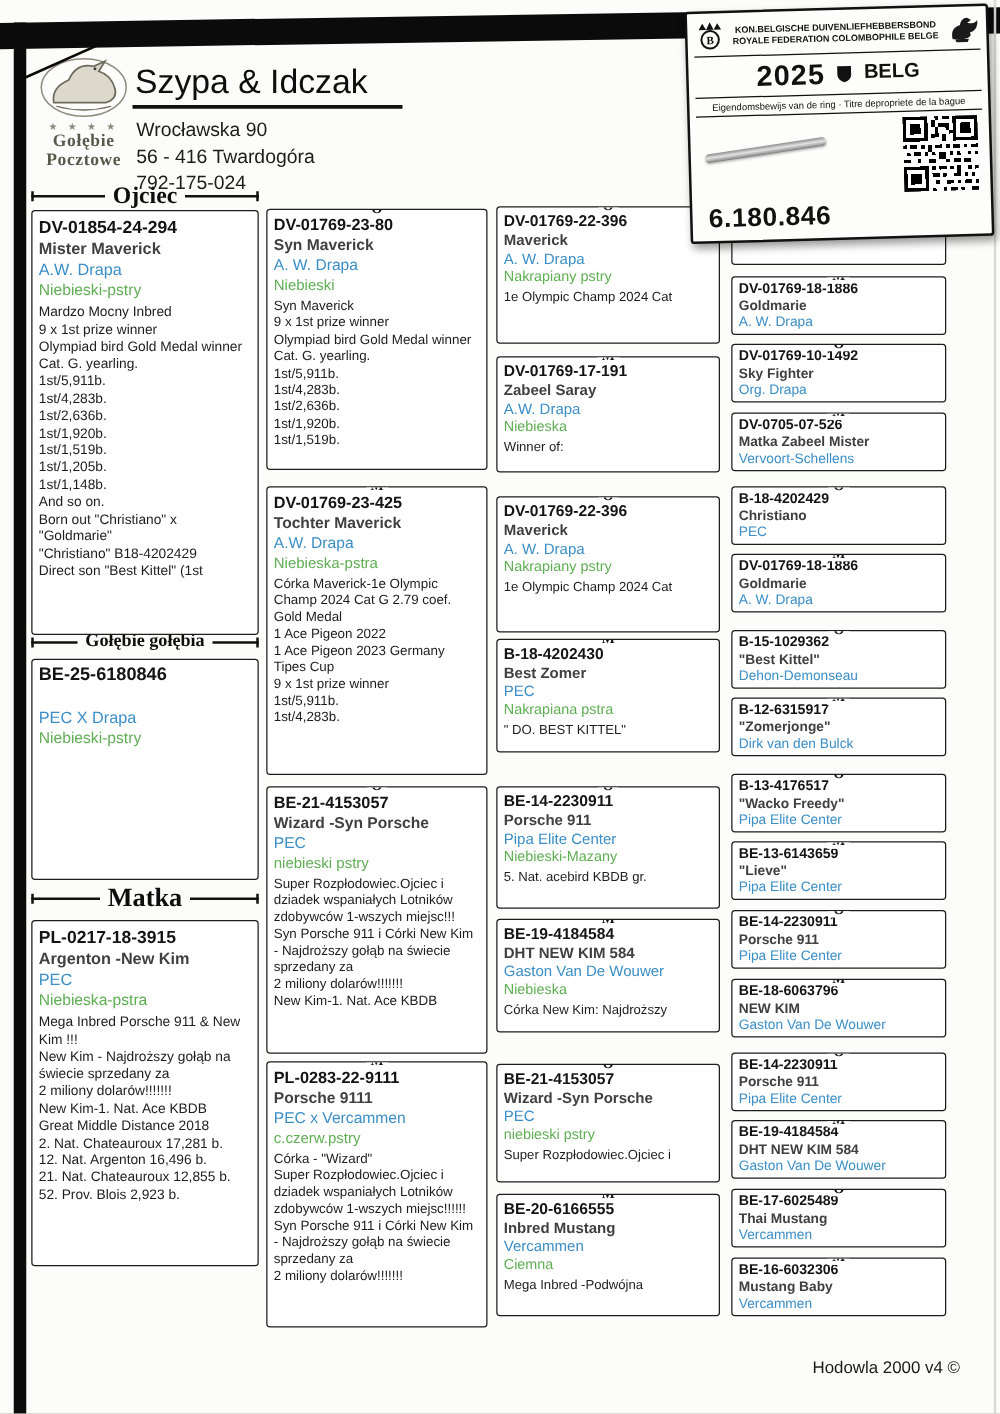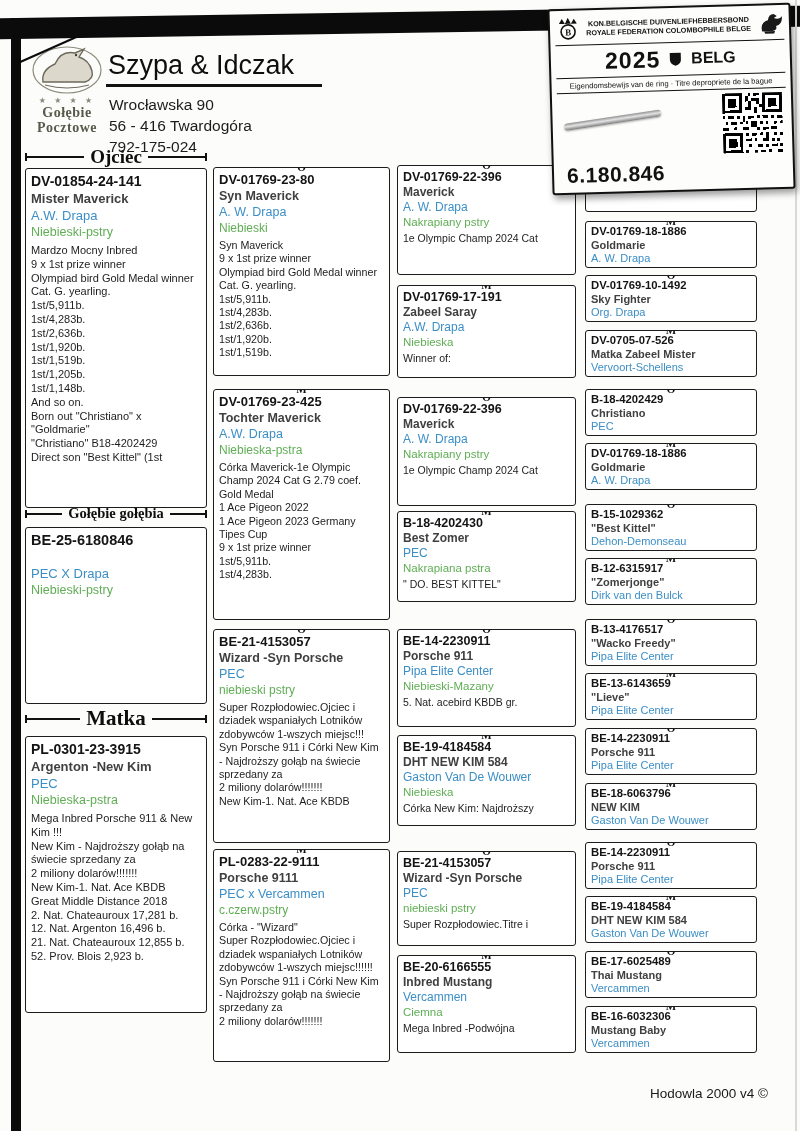--- a/index.html
+++ b/index.html
@@ -205,21 +205,21 @@
     <span>Gołębie gołębia</span>
     <span class="hline r"></span>
   </div>
   <div class="colhead" style="left:25px;top:706px;width:182px;font-size:21px">
     <span class="hline l"></span>
     <span>Matka</span>
     <span class="hline r"></span>
   </div>
 
   <div class="box g1" style="left:25px;top:168px;width:182px;height:340px">
-    <div class="ring">DV-01854-24-141</div>
+    <div class="ring">DV-01854-24-294</div>
     <div class="pname">Mister Maverick</div>
     <div class="fancier">A.W. Drapa</div>
     <div class="pcolor">Niebieski-pstry</div>
     <div class="bodytx">Mardzo Mocny Inbred
 9 x 1st prize winner
 Olympiad bird Gold Medal winner Cat. G. yearling.
 1st/5,911b.
 1st/4,283b.
 1st/2,636b.
 1st/1,920b.
@@ -233,21 +233,21 @@
   </div>
 
   <div class="box g1" style="left:25px;top:527px;width:182px;height:177px">
     <div class="ring" style="font-size:14.5px">BE-25-6180846</div>
     <div class="spacer16"></div>
     <div class="fancier">PEC X Drapa</div>
     <div class="pcolor">Niebieski-pstry</div>
   </div>
 
   <div class="box g1" style="left:25px;top:736px;width:182px;height:277px">
-    <div class="ring">PL-0301-23-3915</div>
+    <div class="ring">PL-0217-18-3915</div>
     <div class="pname">Argenton -New Kim</div>
     <div class="fancier">PEC</div>
     <div class="pcolor">Niebieska-pstra</div>
     <div class="bodytx">Mega Inbred Porsche 911 &amp; New Kim !!!
 New Kim - Najdroższy gołąb na świecie sprzedany za
 2 miliony dolarów!!!!!!!
 New Kim-1. Nat. Ace KBDB
 Great Middle Distance 2018
 2. Nat. Chateauroux 17,281 b.
 12. Nat. Argenton 16,496 b.
@@ -353,21 +353,21 @@
     <div class="fancier">Gaston Van De Wouwer</div>
     <div class="pcolor">Niebieska</div>
     <div class="bodytx">Córka New Kim: Najdroższy</div>
   </div>
   <div class="box g3" style="left:397px;top:851px;width:179px;height:95px">
     <span class="marker">O</span>
     <div class="ring">BE-21-4153057</div>
     <div class="pname">Wizard -Syn Porsche</div>
     <div class="fancier">PEC</div>
     <div class="pcolor">niebieski pstry</div>
-    <div class="bodytx">Super Rozpłodowiec.Titre i</div>
+    <div class="bodytx">Super Rozpłodowiec.Ojciec i</div>
   </div>
   <div class="box g3" style="left:397px;top:955px;width:179px;height:98px">
     <span class="marker">M</span>
     <div class="ring">BE-20-6166555</div>
     <div class="pname">Inbred Mustang</div>
     <div class="fancier">Vercammen</div>
     <div class="pcolor">Ciemna</div>
     <div class="bodytx">Mega Inbred -Podwójna</div>
   </div>
 

